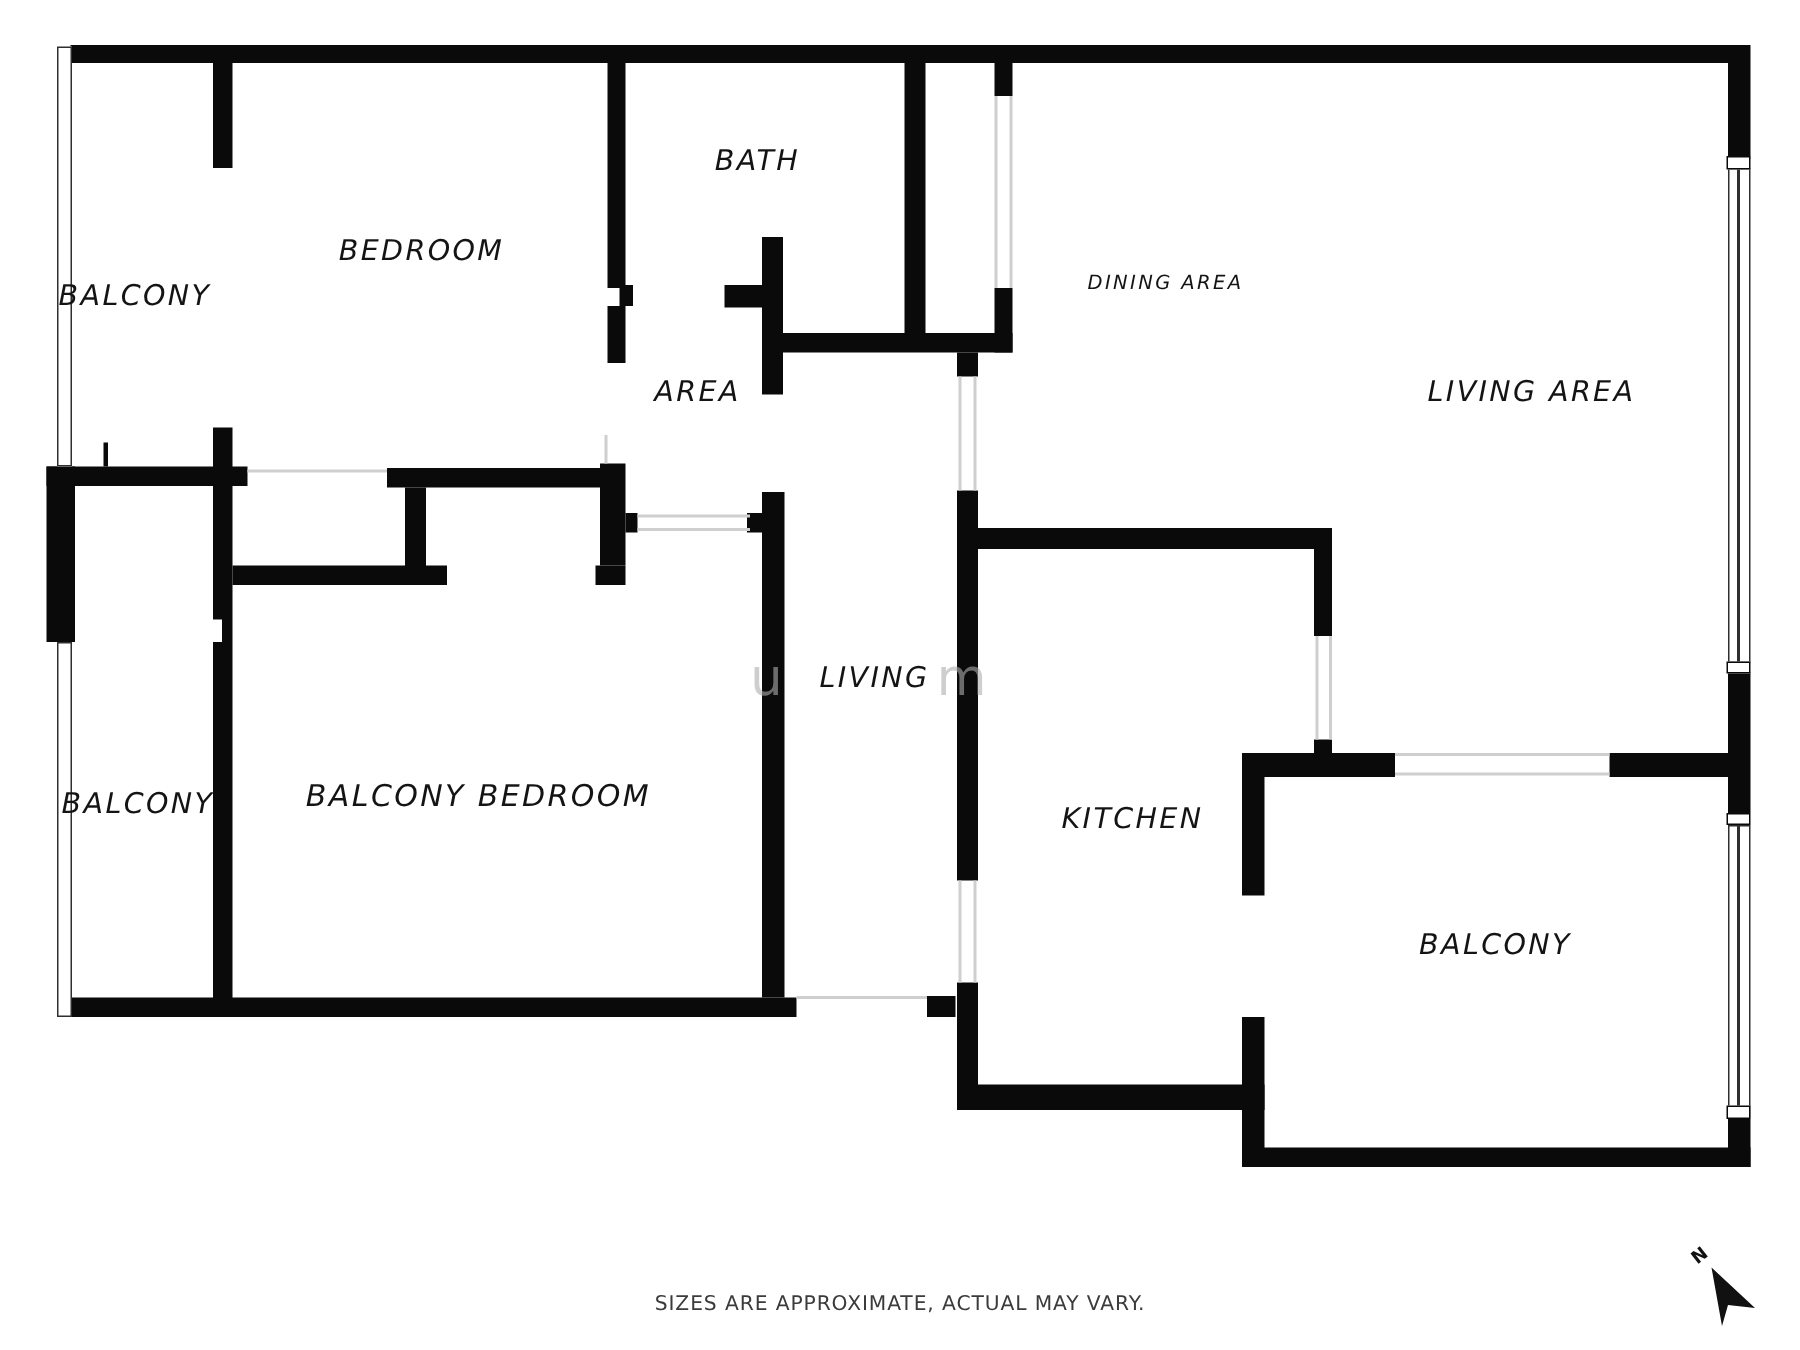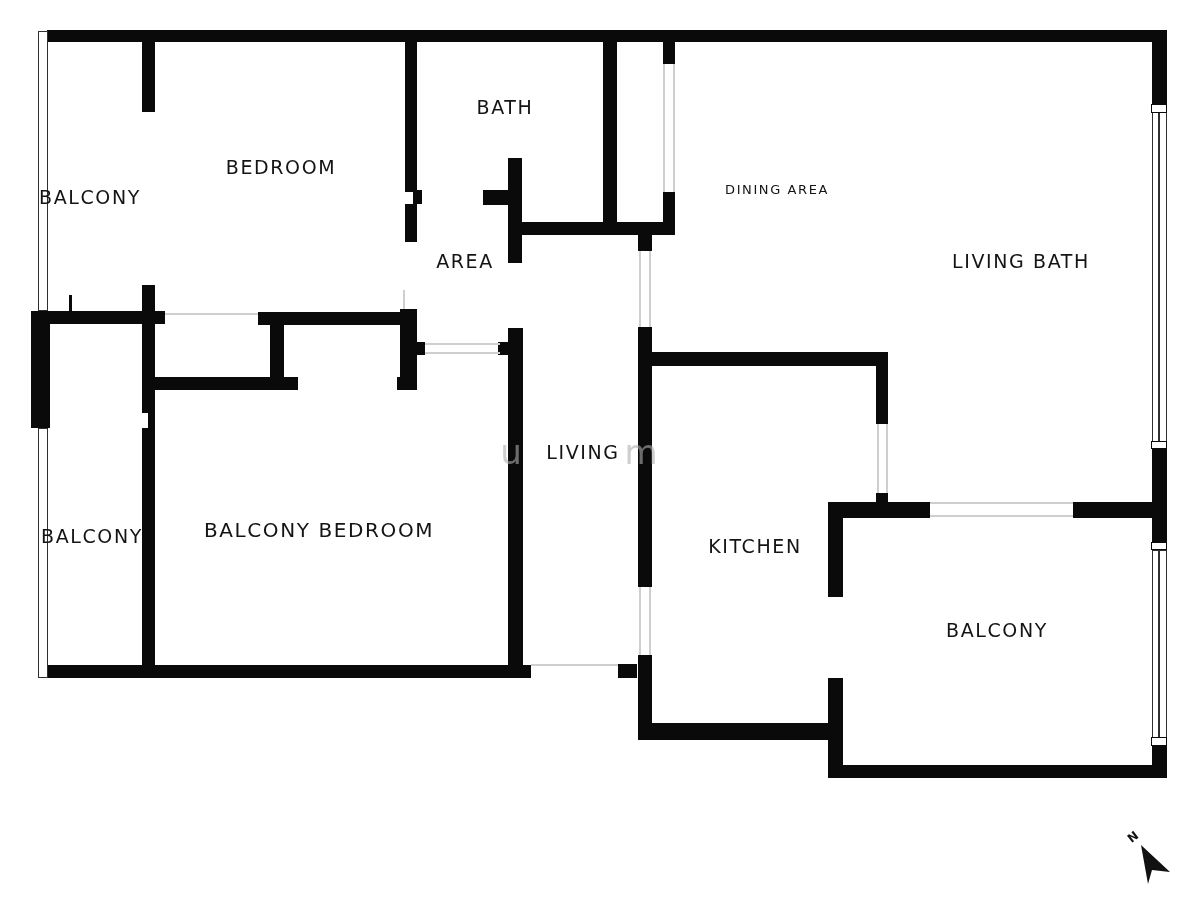--- a/index.html
+++ b/index.html
@@ -5,21 +5,21 @@
   html,body{margin:0;padding:0;background:#ffffff;}
   #plan{position:relative;width:1200px;height:900px;background:#ffffff;overflow:hidden;
         font-family:"DejaVu Sans","Liberation Sans",sans-serif;}
   .wall{position:absolute;background:#0a0a0a;}
   .notch{position:absolute;background:#ffffff;}
   .thin{position:absolute;background:#cfcfcf;}
   .rail{position:absolute;background:#ffffff;border:1.4px solid #2f2f2f;box-sizing:border-box;}
   .centerline{position:absolute;background:#2f2f2f;}
   .cap{position:absolute;background:#ffffff;border:1.6px solid #0a0a0a;box-sizing:border-box;}
   .room-label{position:absolute;transform:translate(-50%,-50%);color:#141414;
-        letter-spacing:1.6px;white-space:nowrap;font-weight:400;}
+        letter-spacing:1.6px;white-space:nowrap;font-weight:400;font-style:italic;}
   .watermark-letter{position:absolute;transform:translate(-50%,-50%);color:#aeaeae;
         opacity:.6;font-size:34px;font-weight:400;}
   .footer-note{position:absolute;left:600px;top:869px;transform:translate(-50%,-50%);
         color:#3b3b3b;font-size:13.5px;letter-spacing:.6px;white-space:nowrap;}
   .north{position:absolute;left:1122px;top:824px;width:54px;height:66px;}
   .north .n-label{position:absolute;left:6px;top:6px;color:#111;font-size:12px;font-weight:700;
         transform:rotate(-38deg);}
 </style>
 </head>
 <body>
@@ -92,30 +92,31 @@
       <div class="cap" style="left: 1151px; top: 441px; width: 16px; height: 8px;"></div>
       <div class="cap" style="left: 1151px; top: 542px; width: 16px; height: 8px;"></div>
       <div class="cap" style="left: 1151px; top: 737px; width: 16px; height: 9px;"></div>
     </div>
   <div id="labels">
       <div class="room-label" style="left: 90px; top: 197px; font-size: 19px;">BALCONY</div>
       <div class="room-label" style="left: 281px; top: 167px; font-size: 19px; text-align: center;">BEDROOM</div>
       <div class="room-label" style="left: 505px; top: 107px; font-size: 19px;">BATH</div>
       <div class="room-label" style="left: 465px; top: 261px; font-size: 19px;">AREA</div>
       <div class="room-label" style="left: 777px; top: 189px; font-size: 13px;">DINING AREA</div>
-      <div class="room-label" style="left: 1021px; top: 261px; font-size: 19px;">LIVING BATH</div>
+      <div class="room-label" style="left: 1021px; top: 261px; font-size: 19px;">LIVING AREA</div>
       <div class="room-label" style="left: 92px; top: 536px; font-size: 19px;">BALCONY</div>
       <div class="room-label" style="left: 319px; top: 530px; font-size: 20px;">BALCONY BEDROOM</div>
       <div class="room-label" style="left: 583px; top: 452px; font-size: 19px;">LIVING</div>
       <div class="room-label" style="left: 755px; top: 546px; font-size: 19px;">KITCHEN</div>
       <div class="room-label" style="left: 997px; top: 630px; font-size: 19px;">BALCONY</div>
       <div class="watermark-letter" style="left: 511px; top: 452px;">u</div>
       <div class="watermark-letter" style="left: 641px; top: 452px;">m</div>
     </div>
 
+  <div class="footer-note">SIZES ARE APPROXIMATE, ACTUAL MAY VARY.</div>
 
   <div class="north">
     <span class="n-label">N</span>
     <svg width="54" height="66" viewBox="0 0 54 66">
       <polygon points="19,21 48,48 30,46 26,60" fill="#111111"></polygon>
     </svg>
   </div>
 </div>
 
 </body></html>

